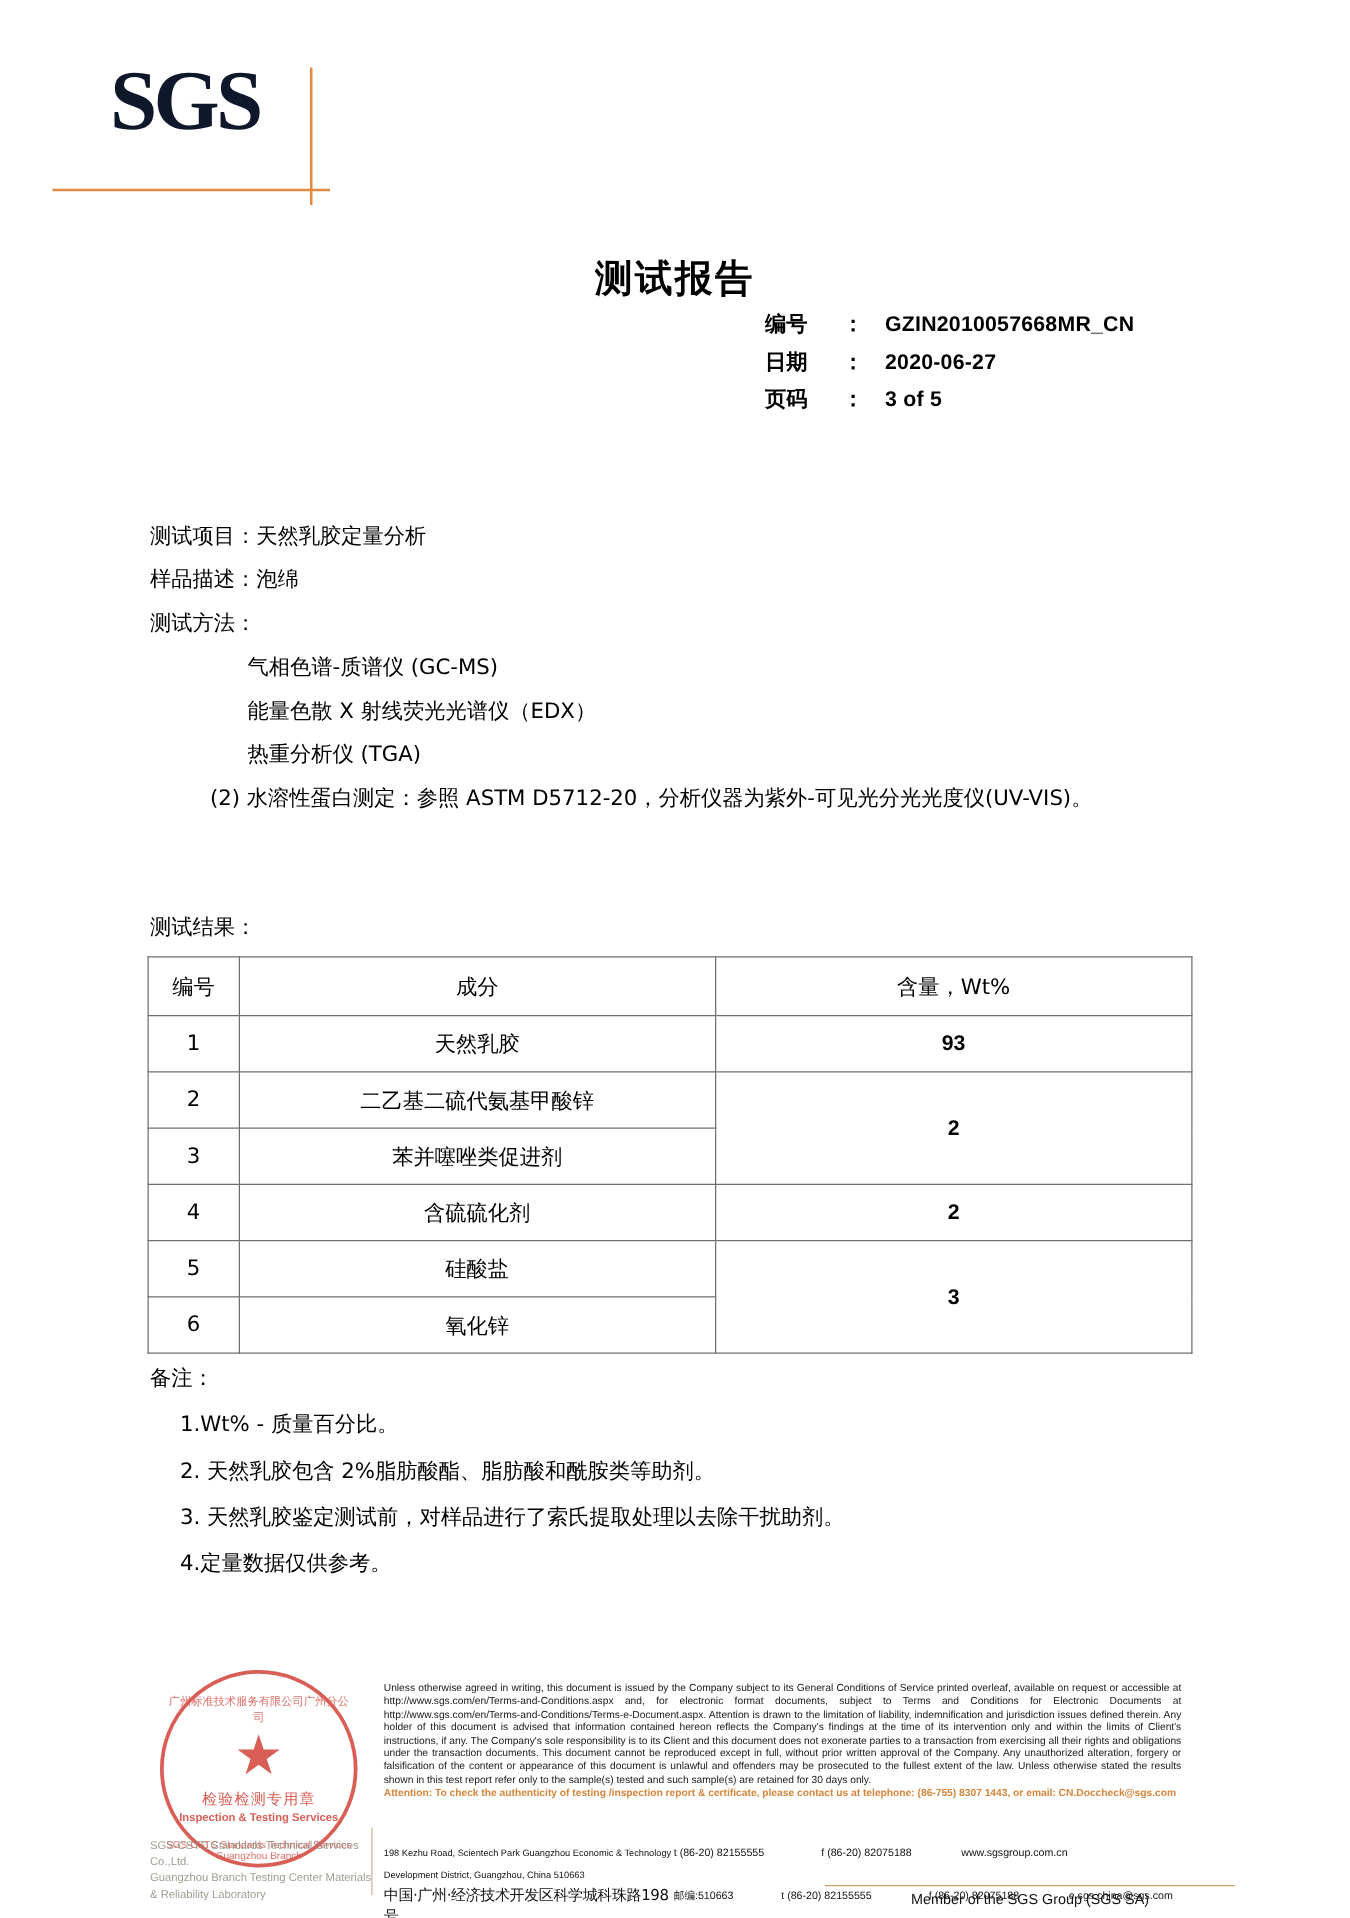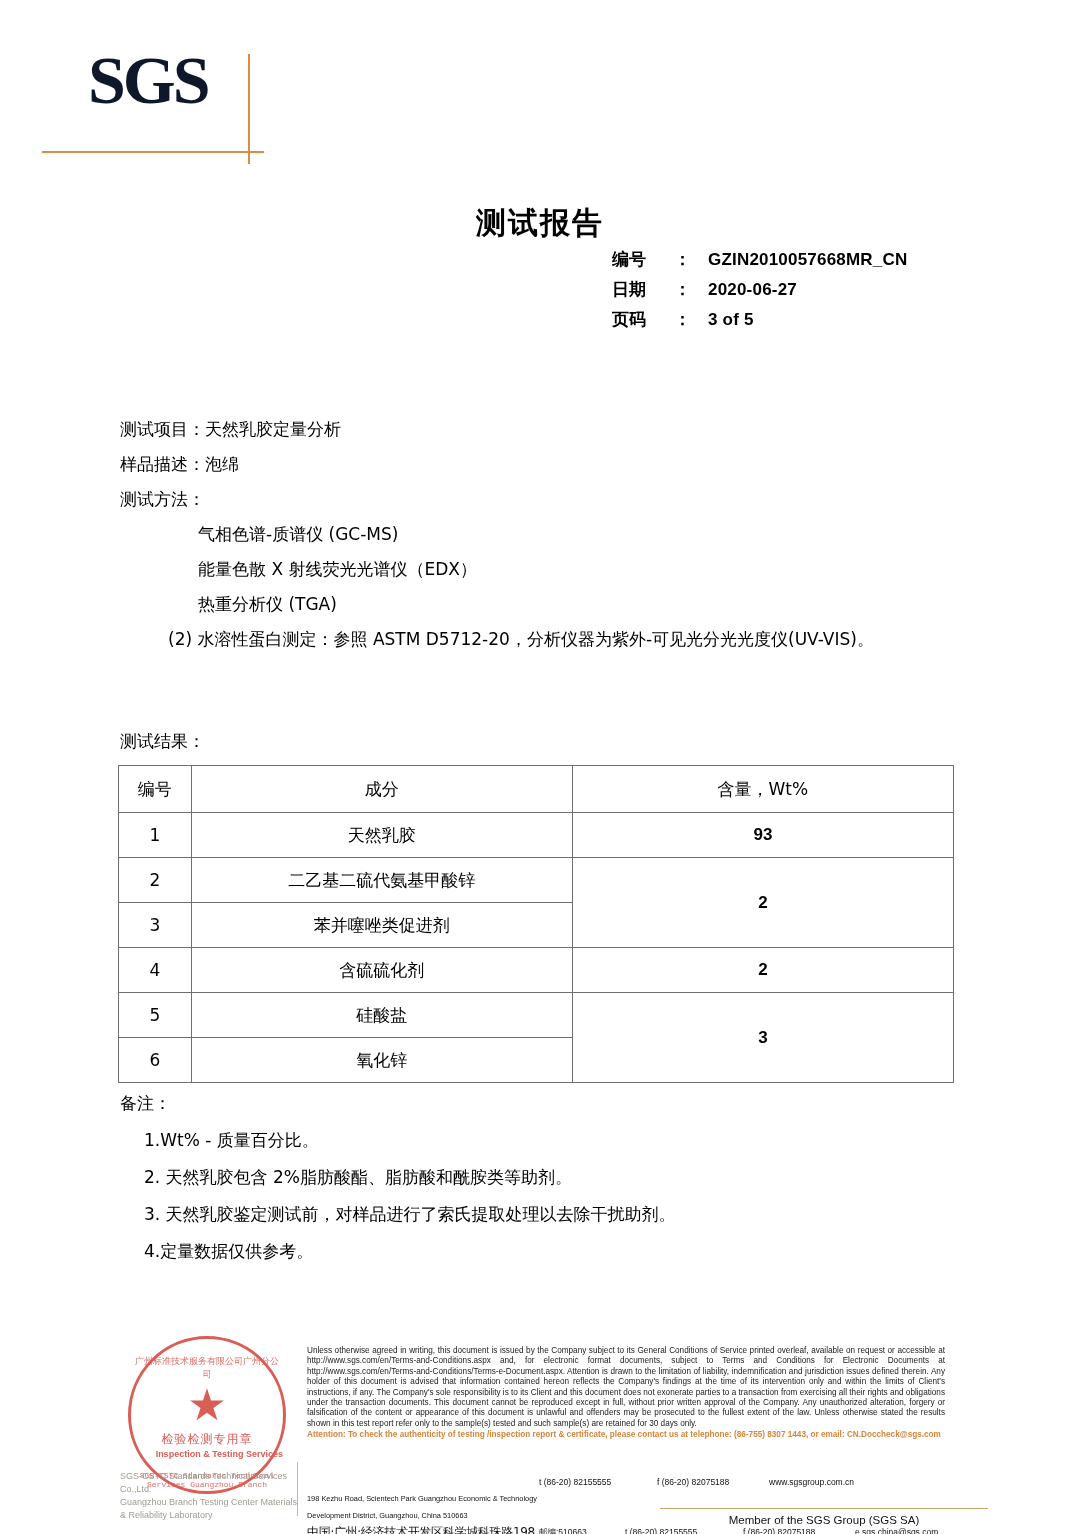--- a/index.html
+++ b/index.html
@@ -177,30 +177,30 @@
     left: 0; right: 0; top: 92px;
     text-align: center;
     font-family: "DejaVu Sans", sans-serif;
     font-size: 12px;
     color: #d4483f;
     letter-spacing: 1px;
   }
   .stamp-en {
     position: absolute;
     left: 0; right: 0; top: 110px;
-    text-align: right;
+    text-align: center;
     font-size: 9px;
     font-weight: bold;
     color: #d4483f;
   }
   .stamp-arc-top, .stamp-arc-bottom {
     position: absolute;
     left: 0; right: 0;
     text-align: center;
-    font-family: Liberation Mono, monospace;
+    font-family: Liberation Sans, sans-serif;
     color: #d4483f;
     font-size: 9px;
     opacity: 0.9;
   }
   .stamp-arc-top { top: 16px; }
   .stamp-arc-bottom { top: 132px; font-size: 8px; }
 
   .stamp-company {
     position: absolute;
     left: 0px; top: 140px;
@@ -230,21 +230,21 @@
   }
   .addr {
     position: absolute;
     left: 307px; top: 1474px;
     width: 640px;
     font-size: 8.5px;
     line-height: 17px;
     color: #111;
   }
   .addr-row { display: flex; }
-  .addr-en-1 { width: 232px; font-size: 7.4px; margin-top: 16px; }
+  .addr-en-1 { width: 232px; font-size: 7.4px; }
   .addr-cn-1 { width: 232px; font-size: 12px; font-family: "DejaVu Sans", sans-serif; letter-spacing: -0.3px;}
   .addr-c2 { width: 86px; }
   .addr-c3 { width: 118px; }
   .addr-c4 { width: 112px; }
   .addr-c5 { }
   .member {
     position: absolute;
     left: 660px; top: 1514px;
     width: 328px;
     text-align: center;

